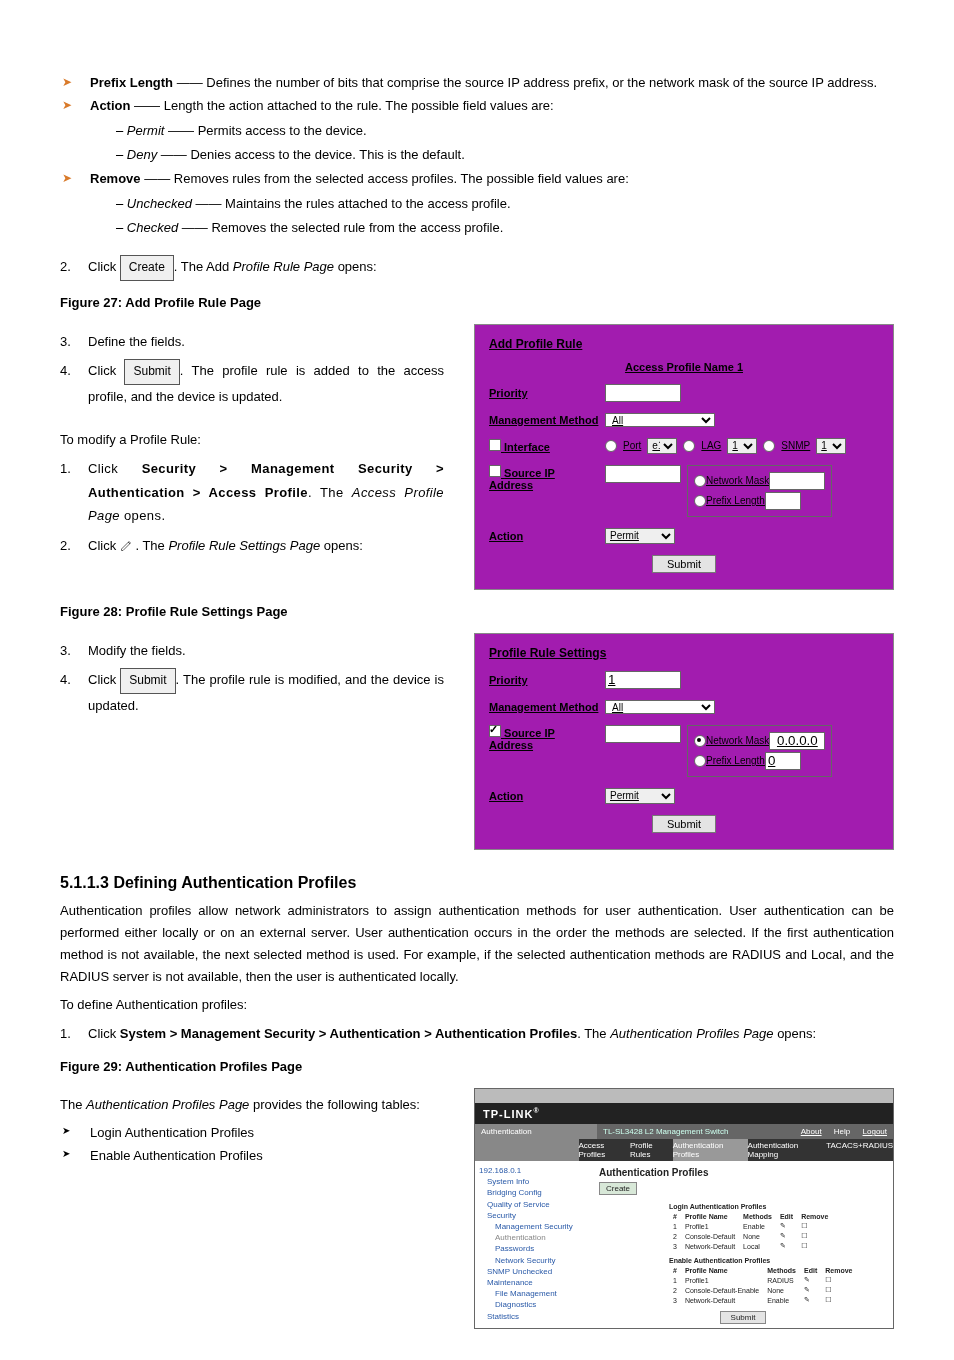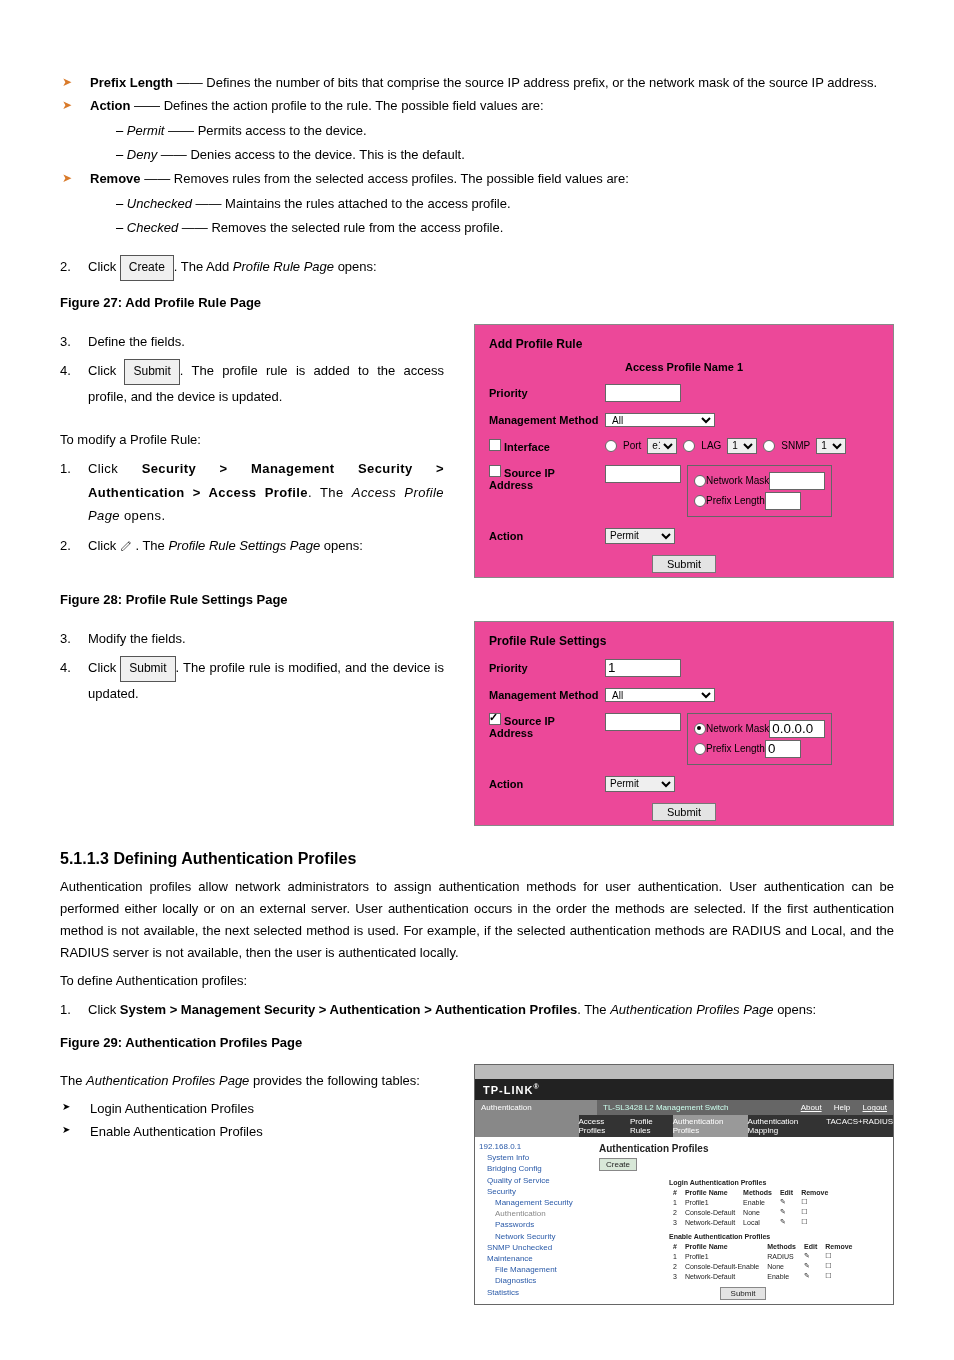--- a/index.html
+++ b/index.html
@@ -47,23 +47,24 @@
     font-size:12px;
   }
   .bold{font-weight:bold}
   .italic{font-style:italic}
   .fig-caption{font-weight:bold;margin:14px 0;font-size:13px;}
   .two-col{display:flex;gap:30px;}
   .left-col{flex:1;min-width:0;}
   .right-col{width:420px;flex:none;}
   .panel{
     border:1px solid #888;
-    padding:12px 14px 4px 14px;
-    background:#ec4899;
+    padding:12px 14px 16px 14px;
+    background:#a21caf;
     font-size:11px;
+    text-decoration:underline;
   }
   .panel-title{font-weight:bold;font-size:12px;margin-bottom:10px}
   .panel-sub{text-align:center;font-weight:bold;margin-bottom:10px;font-size:11px;}
   .form-row{display:flex;align-items:center;margin:11px 0;gap:6px}
   .form-label{width:110px;font-weight:bold;font-size:11px}
   .input-tiny{border:1px solid #666;height:14px;width:70px;background:#fff}
   .input-med{border:1px solid #666;height:14px;width:110px;background:#fff;font-size:10px;padding:0 2px}
   .select-tiny{border:1px solid #666;height:16px;width:70px;background:#efefef;font-size:10px}
   .select-sm{border:1px solid #666;height:16px;width:30px;background:#efefef;font-size:10px}
   .mask-box{
@@ -127,21 +128,21 @@
 
 <div class="page">
 
   <div class="bullet-row">
     <div class="arrow-bullet">➤</div>
     <div class="bullet-text"><span class="bold">Prefix Length</span><span> —— Defines the number of bits that comprise the source IP address prefix, or the network mask of the source IP address.</span></div>
   </div>
 
   <div class="bullet-row">
     <div class="arrow-bullet">➤</div>
-    <div class="bullet-text"><span class="bold">Action</span><span> —— Defines the action profile to the rule. The possible field values are:</span></div>
+    <div class="bullet-text"><span class="bold">Action</span><span> —— Length the action attached to the rule. The possible field values are:</span></div>
   </div>
   <div class="sub-indent"><i>– Permit</i> —— Permits access to the device.</div>
   <div class="sub-indent"><i>– Deny</i> —— Denies access to the device. This is the default.</div>
 
   <div class="bullet-row">
     <div class="arrow-bullet">➤</div>
     <div class="bullet-text"><span class="bold">Remove</span><span> —— Removes rules from the selected access profiles. The possible field values are:</span></div>
   </div>
   <div class="sub-indent"><i>– Unchecked</i> —— Maintains the rules attached to the access profile.</div>
   <div class="sub-indent"><i>– Checked</i> —— Removes the selected rule from the access profile.</div>
@@ -276,21 +277,21 @@
           <div class="form-label">Management Method</div>
           <select class="input-med"><option>All</option></select>
         </div>
         <div class="form-row" style="align-items:flex-start">
           <div class="form-label"><span class="cb checked"></span> <span>Source IP Address</span></div>
           <input class="input-tiny" style="">
           <div class="mask-box">
             <div>
                 <span class="radio checked"></span> 
                 <span>Network Mask</span> 
-                <input class="input-tiny" style="width: 50px;" value="0.0.0.0">
+                <input class="input-tiny" style="width: 50px; text-align: center;" value="0.0.0.0">
               </div>
             <div>
                 <span class="radio"></span> 
                 <span>Prefix Length</span> 
                 <input class="input-tiny" style="width: 30px;" value="0">
               </div>
           </div>
         </div>
         <div class="form-row">
           <div class="form-label">Action</div>

